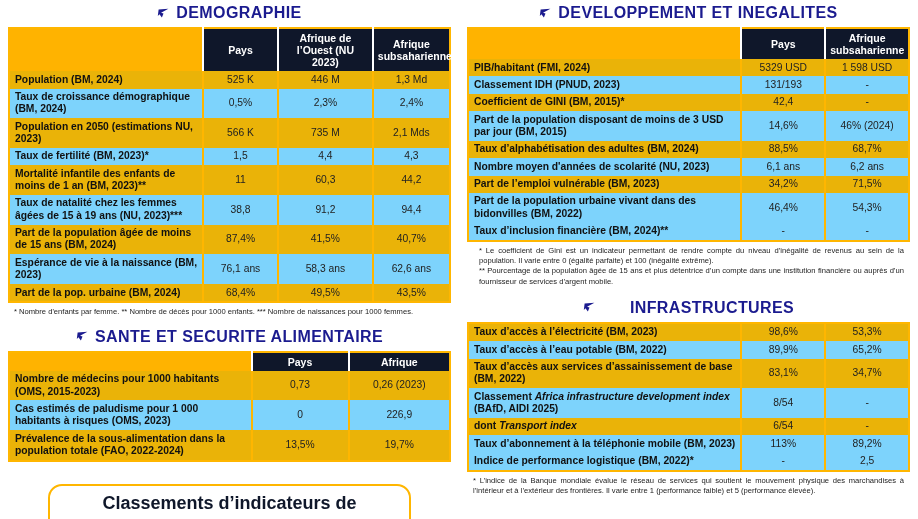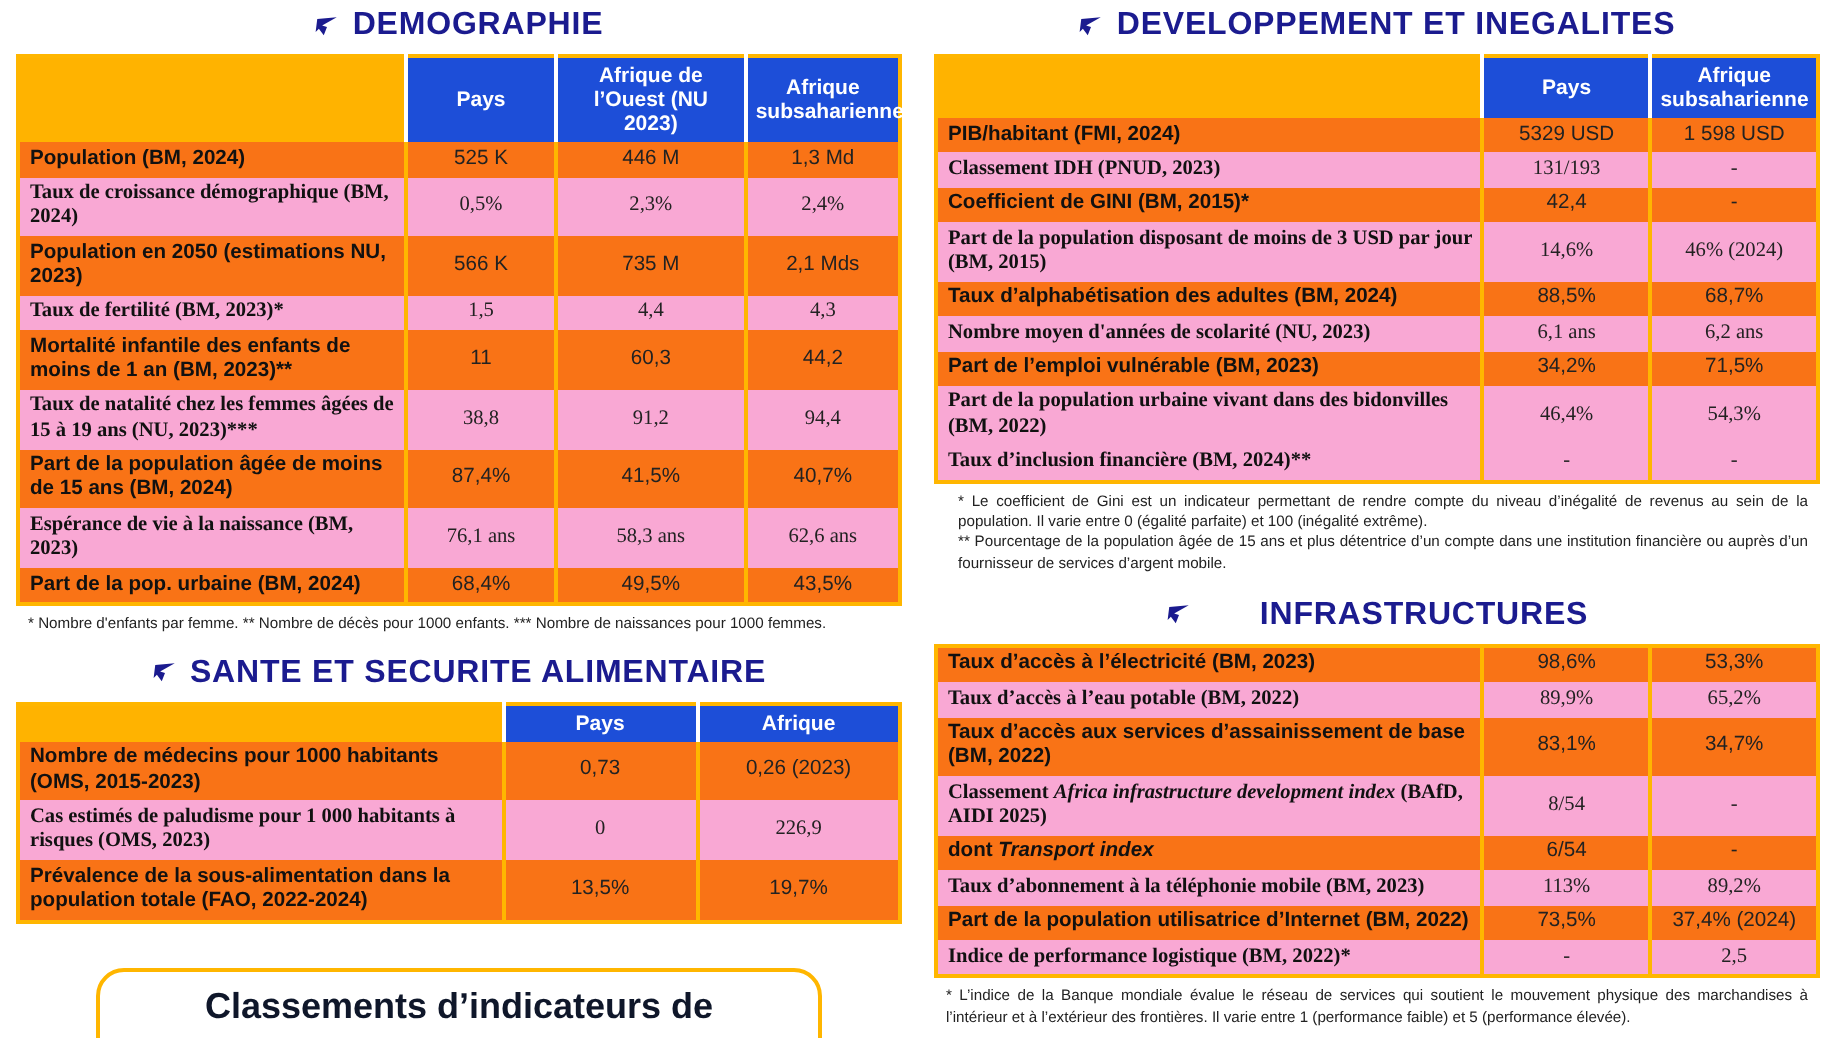--- a/index.html
+++ b/index.html
@@ -31,21 +31,21 @@
 
   
   table.stat{
     border-collapse:collapse;
     table-layout:fixed;
     width:100%;
     border:2px solid #FFB600;
     font-size:10.3px;
   }
   table.stat th{
-    background:#1d4ed8;
+    background:#0f172a;
     color:#ffffff;
     font-weight:bold;
     font-size:10.5px;
     text-align:center;
     padding:3px 4px;
     line-height:1.15;
     vertical-align:middle;
     border-left:2px solid #ffffff;
   }
   table.stat th.blank{border-left:none;background:#FFB300;}
@@ -55,22 +55,22 @@
     vertical-align:middle;
   }
   table.stat td.label{
     text-align:left;font-weight:bold;color:#111;
     padding-left:5px;
   }
   table.stat td.val{
     text-align:center;color:#222;font-weight:normal;
     border-left:2px solid #FFB600;
   }
-  tr.odd td{background:#f97316;}
-  tr.even td{background:#f9a8d4;font-family:Liberation Serif, serif;}
+  tr.odd td{background:#eab308;}
+  tr.even td{background:#7dd3fc;}
 
   .ital{font-style:italic;font-weight:bold;}
   .indent{padding-left:24px;font-weight:bold;}
 
   
   .footnote{
     font-size:7.6px;
     color:#222;
     line-height:1.35;
     text-align:justify;
@@ -355,25 +355,20 @@
             <tr class="odd">
               <td class="label indent">dont <span class="ital">Transport index</span></td>
               <td class="val">6/54</td>
               <td class="val">-</td>
             </tr>
             <tr class="even">
               <td class="label">Taux d’abonnement à la téléphonie mobile (BM, 2023)</td>
               <td class="val">113%</td>
               <td class="val">89,2%</td>
             </tr>
-            <tr class="odd">
-              <td class="label">Part de la population utilisatrice d’Internet (BM, 2022)</td>
-              <td class="val">73,5%</td>
-              <td class="val">37,4% (2024)</td>
-            </tr>
             <tr class="even">
               <td class="label">Indice de performance logistique (BM, 2022)*</td>
               <td class="val">-</td>
               <td class="val">2,5</td>
             </tr>
           </tbody>
       </table>
       <div class="footnote">* L’indice de la Banque mondiale évalue le réseau de services qui soutient le mouvement physique des marchandises à l’intérieur et à l’extérieur des frontières. Il varie entre 1 (performance faible) et 5 (performance élevée).</div>
     </div>
 

